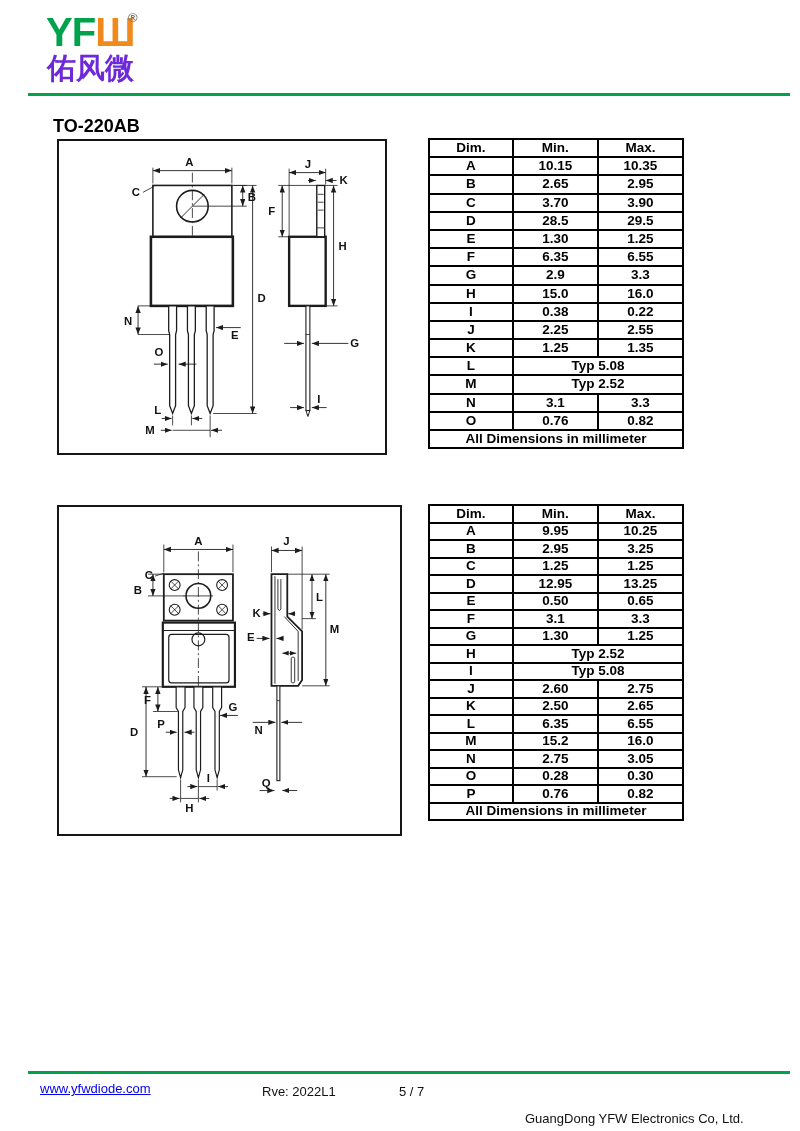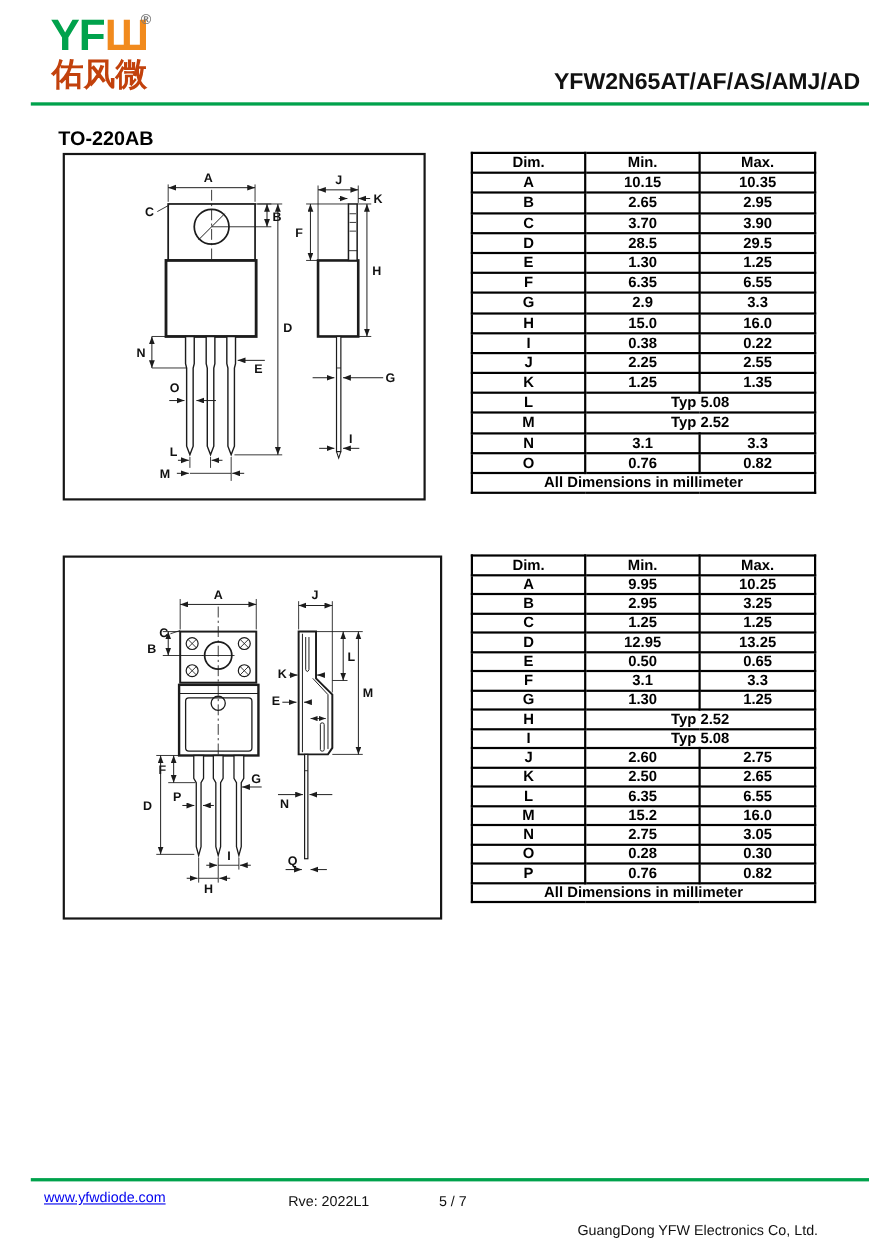--- a/index.html
+++ b/index.html
@@ -5,42 +5,42 @@
   html,body{margin:0;padding:0;background:#e8e8e8;}
   .page{position:relative;width:800px;height:1131px;background:#ffffff;margin:0 auto;
         font-family:"Liberation Sans",sans-serif;color:#000;overflow:hidden;}
   .abs{position:absolute;}
 
   
   .logo-latin{left:46px;top:12px;font-size:40px;font-weight:bold;letter-spacing:-1px;line-height:1;}
   .logo-yf{color:#00A24C;}
   .logo-w{color:#F18A1D;}
   .logo-reg{left:128px;top:10px;font-size:13px;color:#777;font-weight:bold;}
-  .logo-cn{left:47px;top:54px;font-size:29px;font-weight:bold;color:#c2410c;line-height:1;
+  .logo-cn{left:47px;top:54px;font-size:29px;font-weight:bold;color:#6d28d9;line-height:1;
            font-family:"Liberation Sans","DejaVu Sans",sans-serif;}
   .doc-title{right:18px;top:63px;font-size:21px;font-weight:bold;color:#111;letter-spacing:0px;}
   .rule-top{left:28px;top:93px;width:762px;height:3px;background:#00A24C;}
   .pkg-heading{left:53px;top:98px;font-size:15px;font-weight:bold;color:#00A24C;}
   .sec-label{font-size:18px;font-weight:bold;color:#000;}
   .sec1{left:53px;top:116px;}
   .sec2{left:57px;top:505px;margin-left:46px;}
 
   
   .figbox{border:2px solid #161616;box-sizing:border-box;background:#fff;}
   .fig1{left:57px;top:139px;width:330px;height:316px;}
   .fig2{left:57px;top:505px;width:345px;height:331px;}
   .fig-svg{display:block;width:100%;height:100%;}
   .fig-svg :not(text){stroke:#1c1c1c;fill:none;}
   .fig-svg .wf{fill:#ffffff;}
   .fig-svg .ah{fill:#1c1c1c;stroke:none;}
   .fig-svg text{font-family:"Liberation Sans",sans-serif;font-size:11.5px;font-weight:bold;
                 fill:#111;stroke:none;}
 
   
-  .dims{position:absolute;width:314px;border-collapse:collapse;table-layout:fixed;
+  .dims{position:absolute;width:256px;border-collapse:collapse;table-layout:fixed;
         font-size:13.5px;font-weight:bold;text-align:center;color:#000;background:#fff;}
   .dims th,.dims td{border:2px solid #000;padding:0;line-height:1.05;font-weight:bold;}
   .t1{left:428px;top:138px;}
   .t2{left:428px;top:504px;}
   .t1 th,.t1 td{height:16.2px;}
   .t2 th,.t2 td{height:15.5px;}
 
   
   .rule-bottom{left:28px;top:1071px;width:762px;height:3px;background:#00A24C;}
   .f-item{font-size:13px;font-weight:normal;color:#111;}
@@ -50,21 +50,20 @@
   .f-company{left:525px;top:1083px;margin-top:28px;}
 </style>
 </head>
 <body>
 
 <div class="page">
 
   <div class="abs logo-latin"><span class="logo-yf">YF</span><span class="logo-w">Ш</span></div>
   <div class="abs logo-reg">®</div>
   <div class="abs logo-cn">佑风微</div>
-  <div class="abs doc-title">YFW2N65AT/AF/AS/AMJ/AD</div>
   <div class="abs rule-top"></div>
 
   <div class="abs sec-label sec1">TO-220AB</div>
 
   <div class="abs figbox fig1">
     <svg class="fig-svg" viewBox="0 0 330 316">
       <defs>
         <marker id="f1e" orient="auto" markerWidth="9" markerHeight="7" refX="8" refY="3">
             <path class="ah" d="M0,0 L8,3 L0,6 Z"></path>
           </marker>

